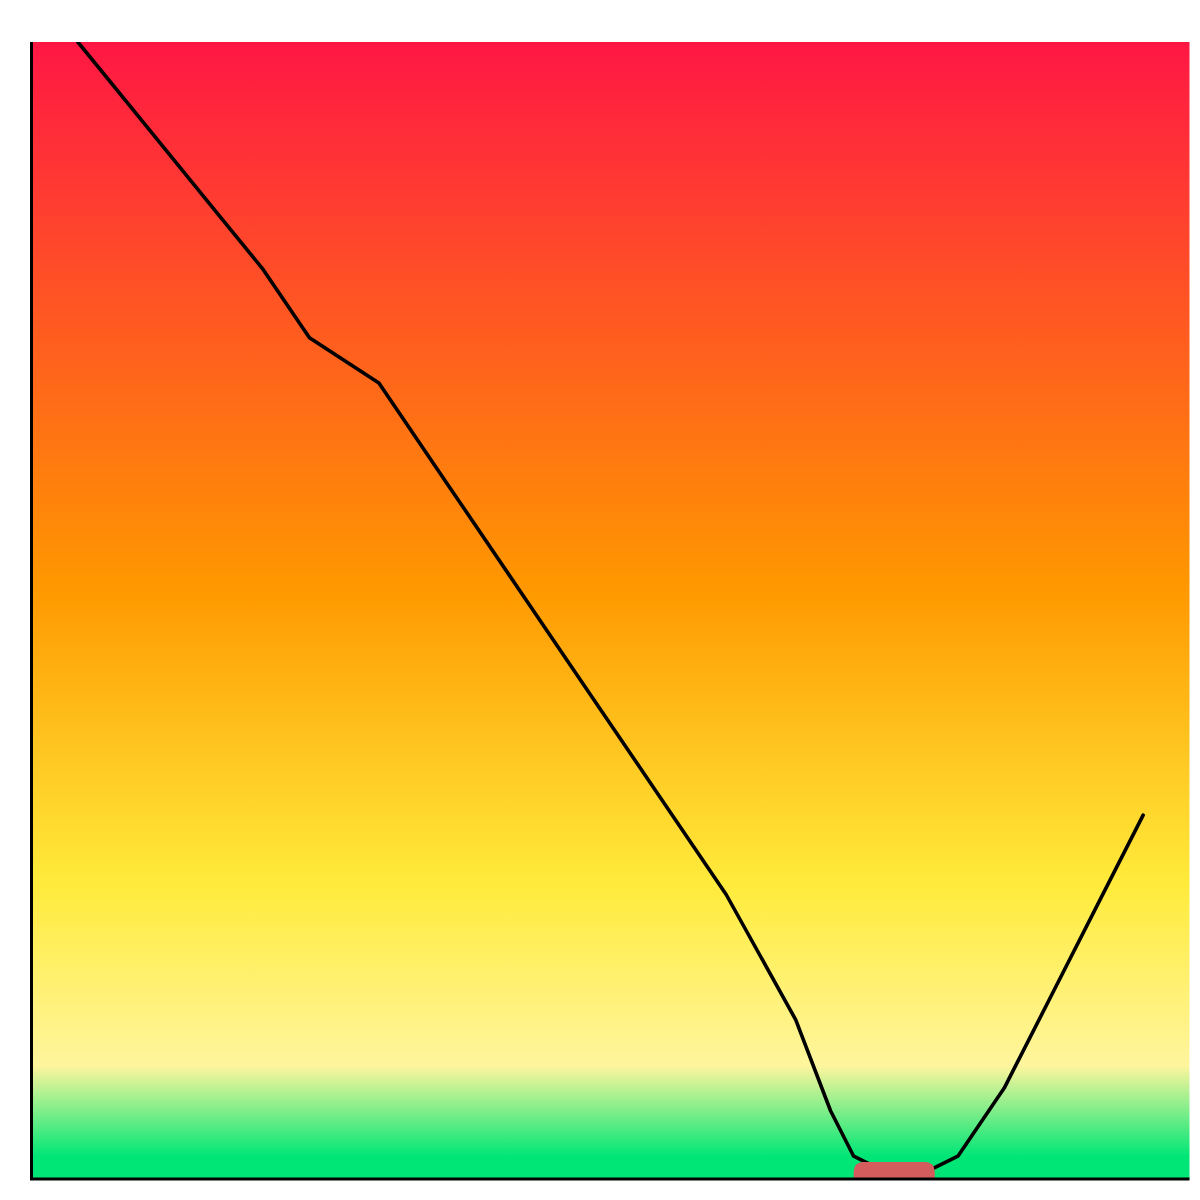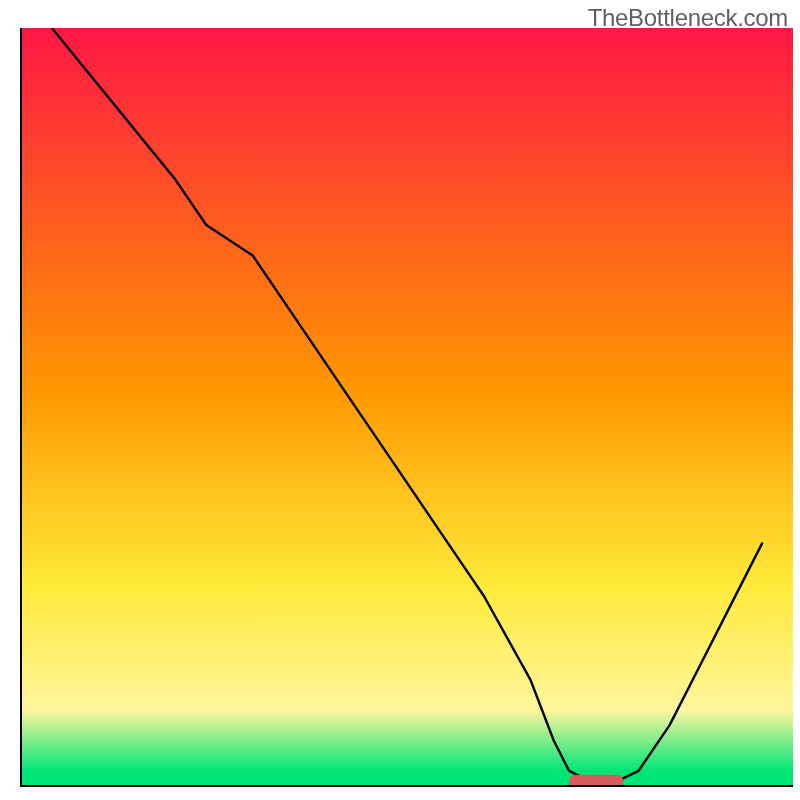--- a/index.html
+++ b/index.html
@@ -26,21 +26,20 @@
     z-index: 10;
   }
   svg {
     display: block;
   }
 </style>
 </head>
 <body>
 
 <div class="container">
-  <div class="watermark">TheBottleneck.com</div>
   <svg id="chart-svg" width="800" height="800" viewBox="0 0 800 800">
     <defs>
       <linearGradient id="bg-grad" x1="0" y1="0" x2="0" y2="1">
           <stop offset="0%" stop-color="#ff1744"></stop>
           <stop offset="48%" stop-color="#ff9800"></stop>
           <stop offset="74%" stop-color="#ffeb3b"></stop>
           <stop offset="90%" stop-color="#fff59d"></stop>
           <stop offset="98%" stop-color="#00e676"></stop>
         </linearGradient>
       <clipPath id="plot-clip">

